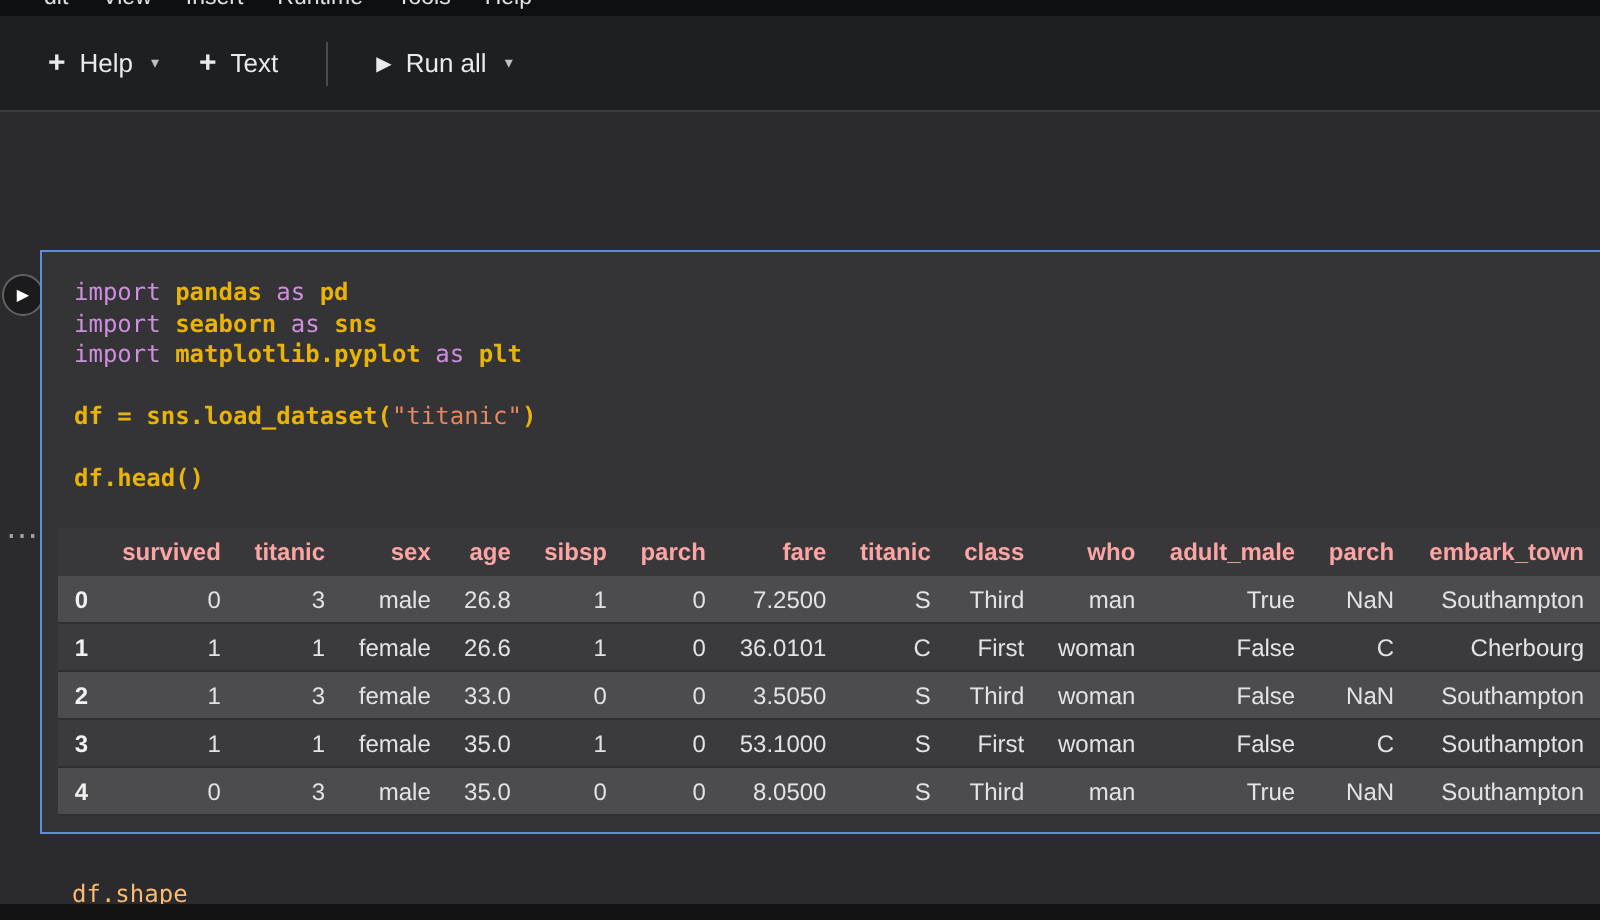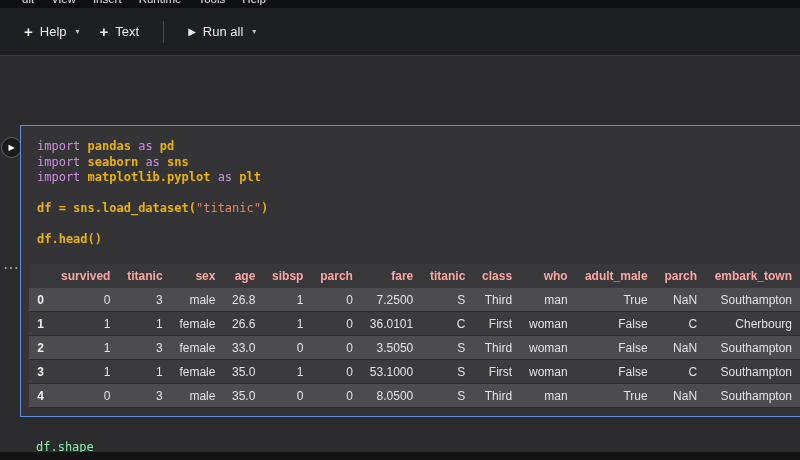--- a/index.html
+++ b/index.html
@@ -45,21 +45,21 @@
   table.df thead tr { background:#38383a; }
   table.df th { font-weight:bold; color:#fca5a5; padding:5px 8px; text-align:right;
                 white-space:nowrap; }
   table.df td { padding:4.5px 8px; text-align:right; white-space:nowrap;
                 border-bottom:1px solid #2f2f31; }
   table.df tbody tr:nth-child(odd)  { background:var(--row_light); }
   table.df tbody tr:nth-child(even) { background:var(--row_dark); }
   table.df td.idx { font-weight:bold; color:#f1f1f1; }
 
   .cell2-code   { position:absolute; left:36px; top:383px;
-                  font-family:"DejaVu Sans Mono", monospace; font-size:12px; color:#86efac;text-align:center; }
+                  font-family:"DejaVu Sans Mono", monospace; font-size:12px; color:#fdba74;text-align:center; }
   .bottom-strip { position:absolute; left:0; bottom:0; width:800px; height:8px;
                   background:#131314; }
 </style>
 </head>
 <body>
 
 <div class="menubar">
   <div class="menubar-inner">
       <span class="menu-item">dit</span>
       <span class="menu-item">View</span>

